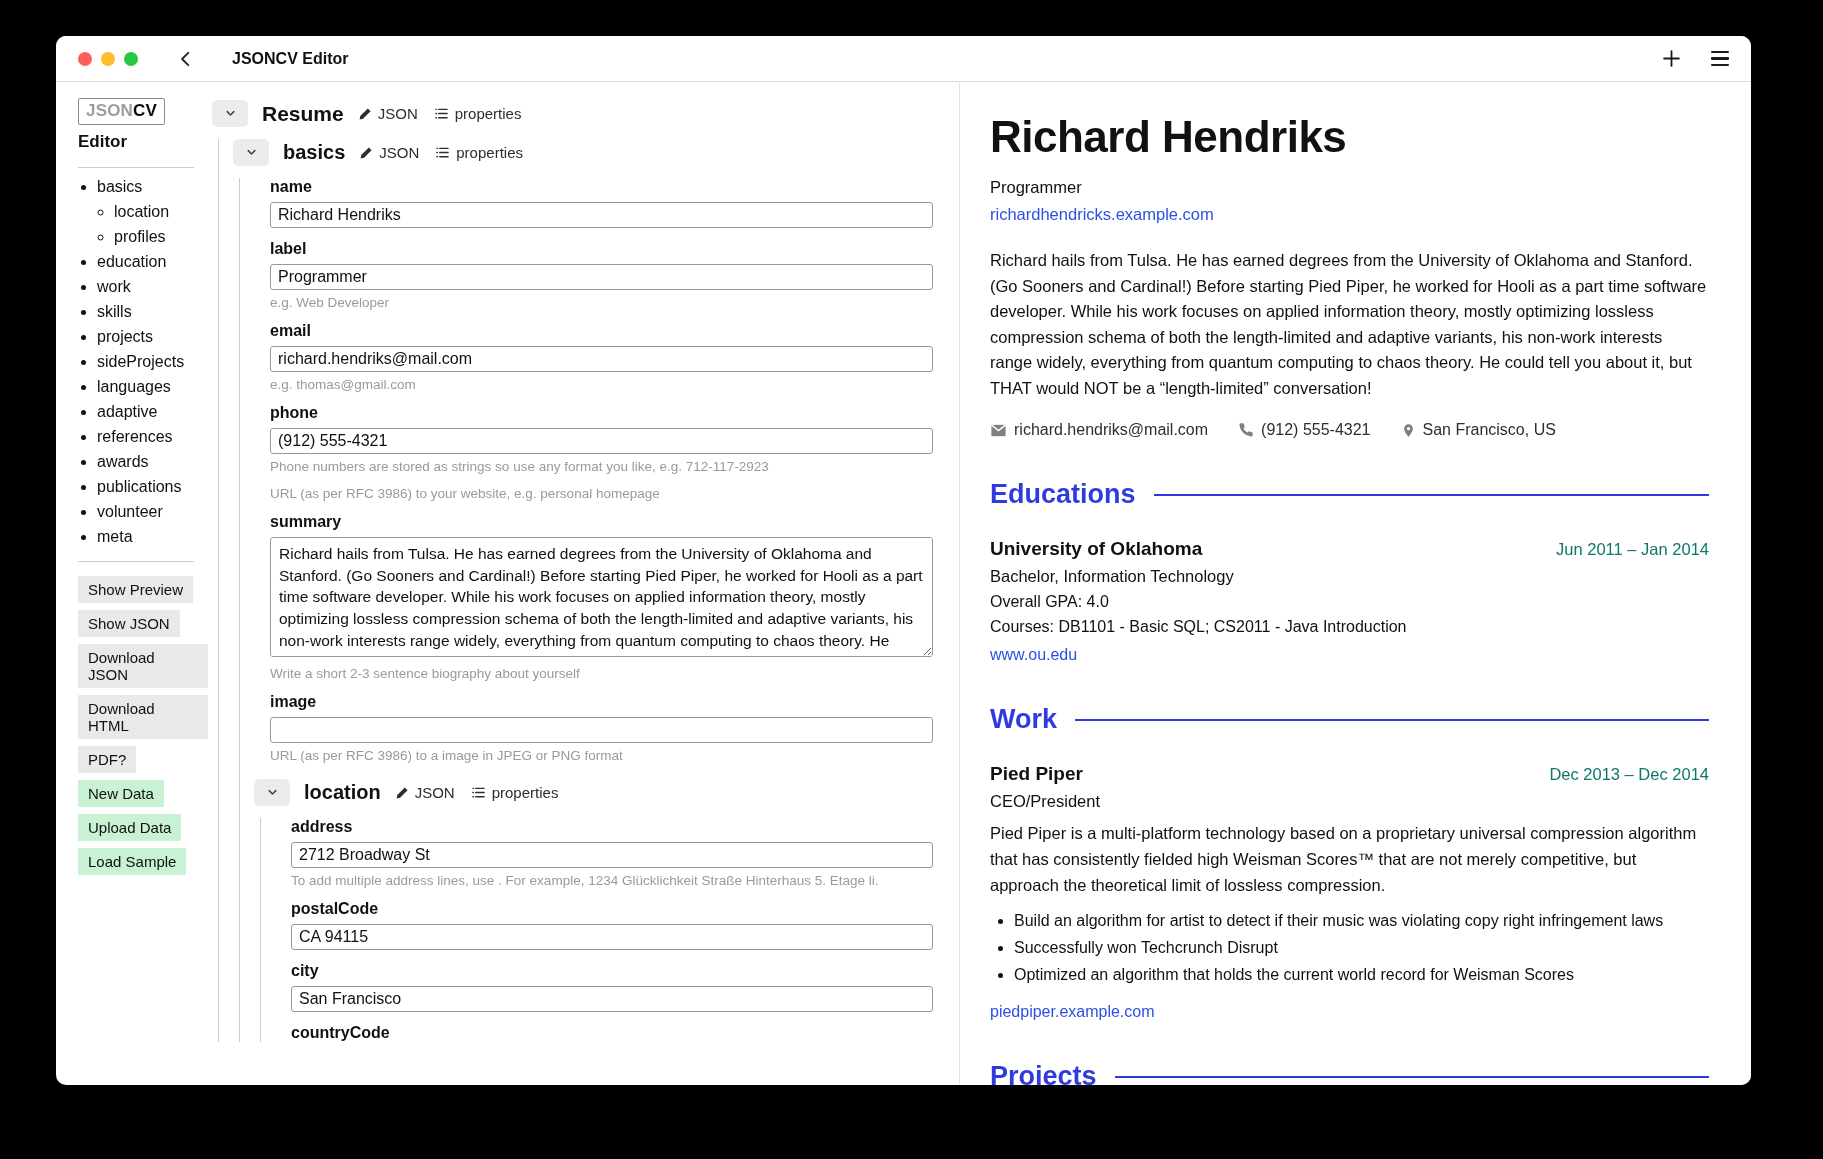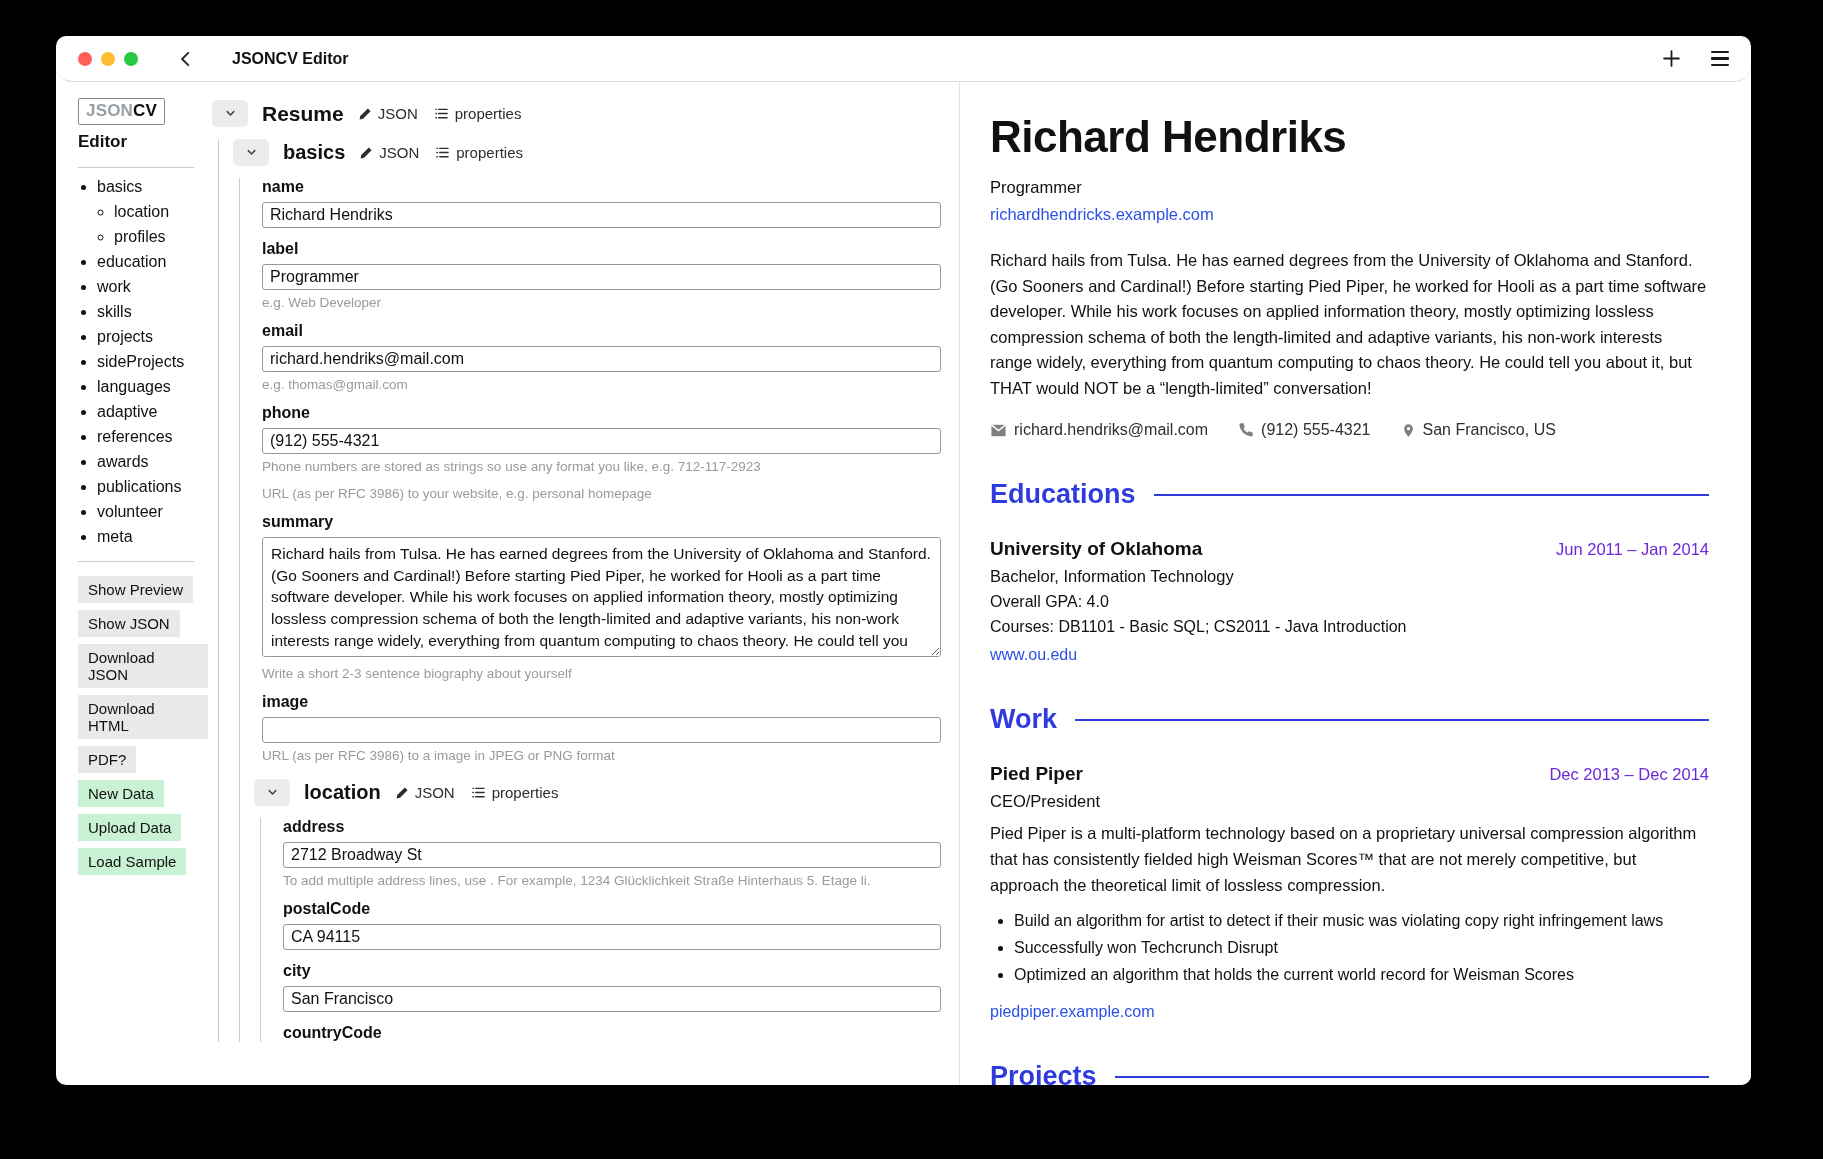--- a/index.html
+++ b/index.html
@@ -10,21 +10,21 @@
     -webkit-font-smoothing:antialiased;
   }
   .window {
     position:absolute; left:56px; top:36px; width:1695px; height:1049px;
     background:#fff; border-radius:10px; overflow:hidden;
     display:flex; flex-direction:column;
   }
   
   .titlebar {
     flex:0 0 46px; display:flex; align-items:center; padding:0 22px;
-    border-bottom:1px solid #ddd; background:#fff;border-radius:16px;
+    border-bottom:1px solid #ddd; background:#fff;
   }
   .traffic { display:flex; gap:9px; }
   .light { width:14px; height:14px; border-radius:50%; }
   .back-btn { margin-left:38px; display:flex; align-items:center; cursor:default; }
   .tb-title { margin-left:36px; font-size:16px; font-weight:700; }
   .tb-right { margin-left:auto; display:flex; align-items:center; gap:30px; }
   .hamburger { display:flex; flex-direction:column; gap:4px; }
   .hamburger span { width:18px; height:2.4px; background:#1a1a1a; border-radius:1px; }
   
   .main { flex:1 1 auto; display:flex; min-height:0; }
@@ -54,21 +54,21 @@
   .sec-header { display:flex; align-items:center; gap:14px; margin-top:2px; }
   .toggle-btn {
     width:36px; height:27px; background:#ececec; border:none; border-radius:5px;
     display:flex; align-items:center; justify-content:center; cursor:pointer; flex:0 0 auto;
   }
   .sec-title { font-weight:700; font-size:21px; }
   .sec-title.small { font-size:20px; }
   .sec-tool { display:flex; align-items:center; gap:6px; font-size:15px; color:#2d2d2d; cursor:pointer; }
   .sec-tool + .sec-tool { margin-left:2px; }
   .children { border-left:1px solid #ccc; margin:12px 0 0 6px; padding-left:14px; }
-  .field { margin:8px 8px 12px; }
+  .field { margin:8px 16px 12px; }
   .field-label { display:block; font-weight:700; font-size:16px; margin-bottom:6px; }
   .text-input {
     width:100%; height:26px; border:1px solid #979797; border-radius:3px;
     font-family:inherit; font-size:16px; padding:1px 7px; color:#111; background:#fff;
   }
   .textarea-input {
     width:100%; height:120px; border:1px solid #979797; border-radius:3px;
     font-family:inherit; font-size:15.5px; line-height:1.4; padding:5px 8px; color:#111;
     resize:vertical;
   }
@@ -80,21 +80,21 @@
   .pv-site { font-size:16.5px; text-decoration:none; display:inline-block; margin-bottom:12px; }
   .pv-summary { font-size:16.5px; line-height:1.55; margin:12px 0 20px; }
   .contact-row { display:flex; align-items:center; gap:30px; font-size:16px; color:#2e2e2e; }
   .contact-item { display:flex; align-items:center; gap:7px; }
   .pv-section { margin-top:40px; }
   .pv-sec-head { display:flex; align-items:center; }
   .pv-sec-title { font-size:27px; font-weight:700; margin:0; }
   .pv-rule { flex:1; height:2px; margin-left:18px; }
   .entry-head { display:flex; justify-content:space-between; align-items:baseline; margin-top:28px; }
   .entry-title { font-size:19px; font-weight:700; }
-  .entry-dates { font-size:16.5px; color:#6d28d9; }
+  .entry-dates { font-size:16.5px; color:#0f766e; }
   .entry-sub { font-size:16.5px; margin-top:7px; }
   .entry-line { font-size:16px; margin-top:7px; }
   .entry-link { font-size:16px; text-decoration:none; display:inline-block; margin-top:10px; }
   .highlights { margin:14px 0 0; padding-left:24px; font-size:16px; }
   .highlights li { margin:9px 0; }
   .link-blue { color:#2b50e6; }
   .icon-muted { color:#7d7d7d; }
   svg { display:block; }
 </style>
 </head>

